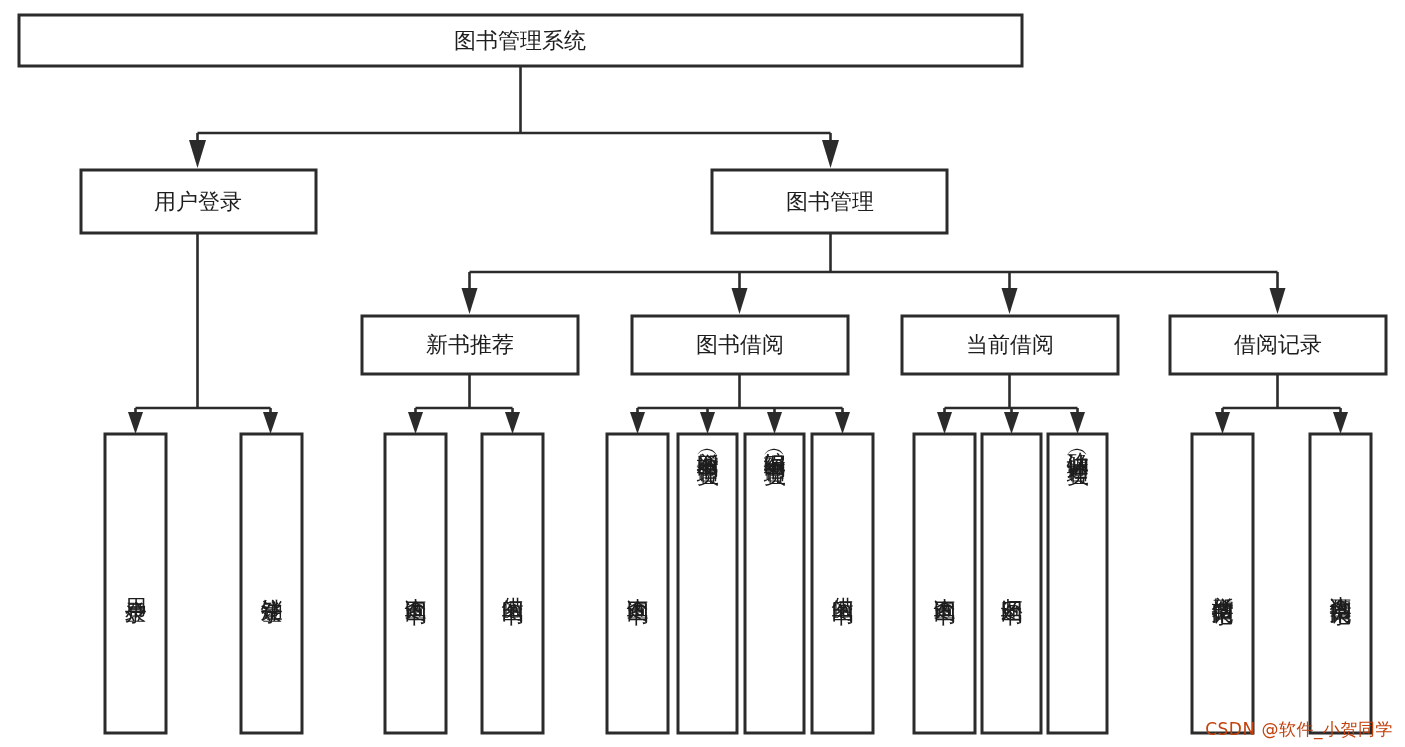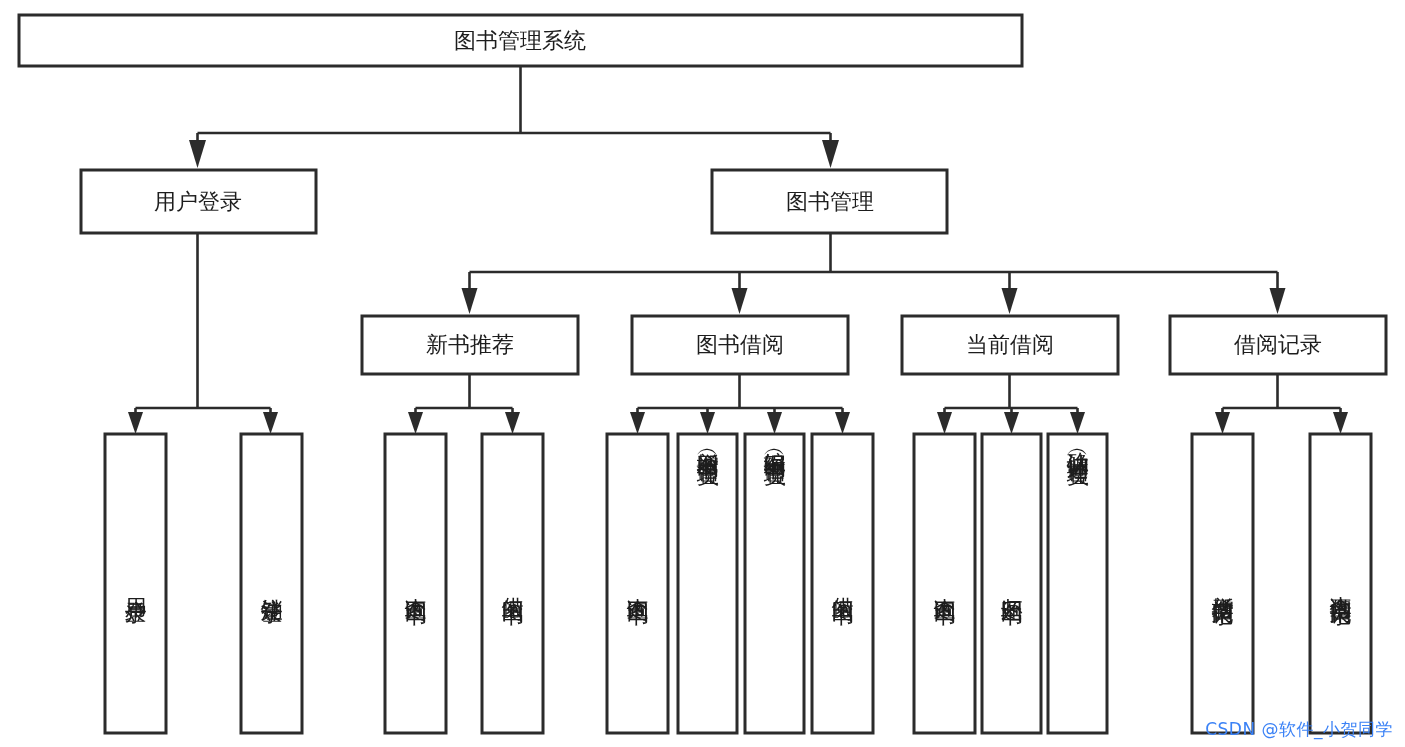--- a/index.html
+++ b/index.html
@@ -66,21 +66,21 @@
   .arrow-head {
     fill: #2b2b2b;
     stroke: none;
   }
   .watermark {
     position: absolute;
     right: 12px;
     bottom: 6px;
     font-family: "DejaVu Sans", "Liberation Sans", sans-serif;
     font-size: 17px;
-    color: #3b82f6;
+    color: #c2410c;
     letter-spacing: 0.5px;
     white-space: nowrap;
   }
 </style>
 </head>
 <body>
 
 <div id="diagram-root">
 
   <svg class="diagram" viewBox="0 0 1405 747">

